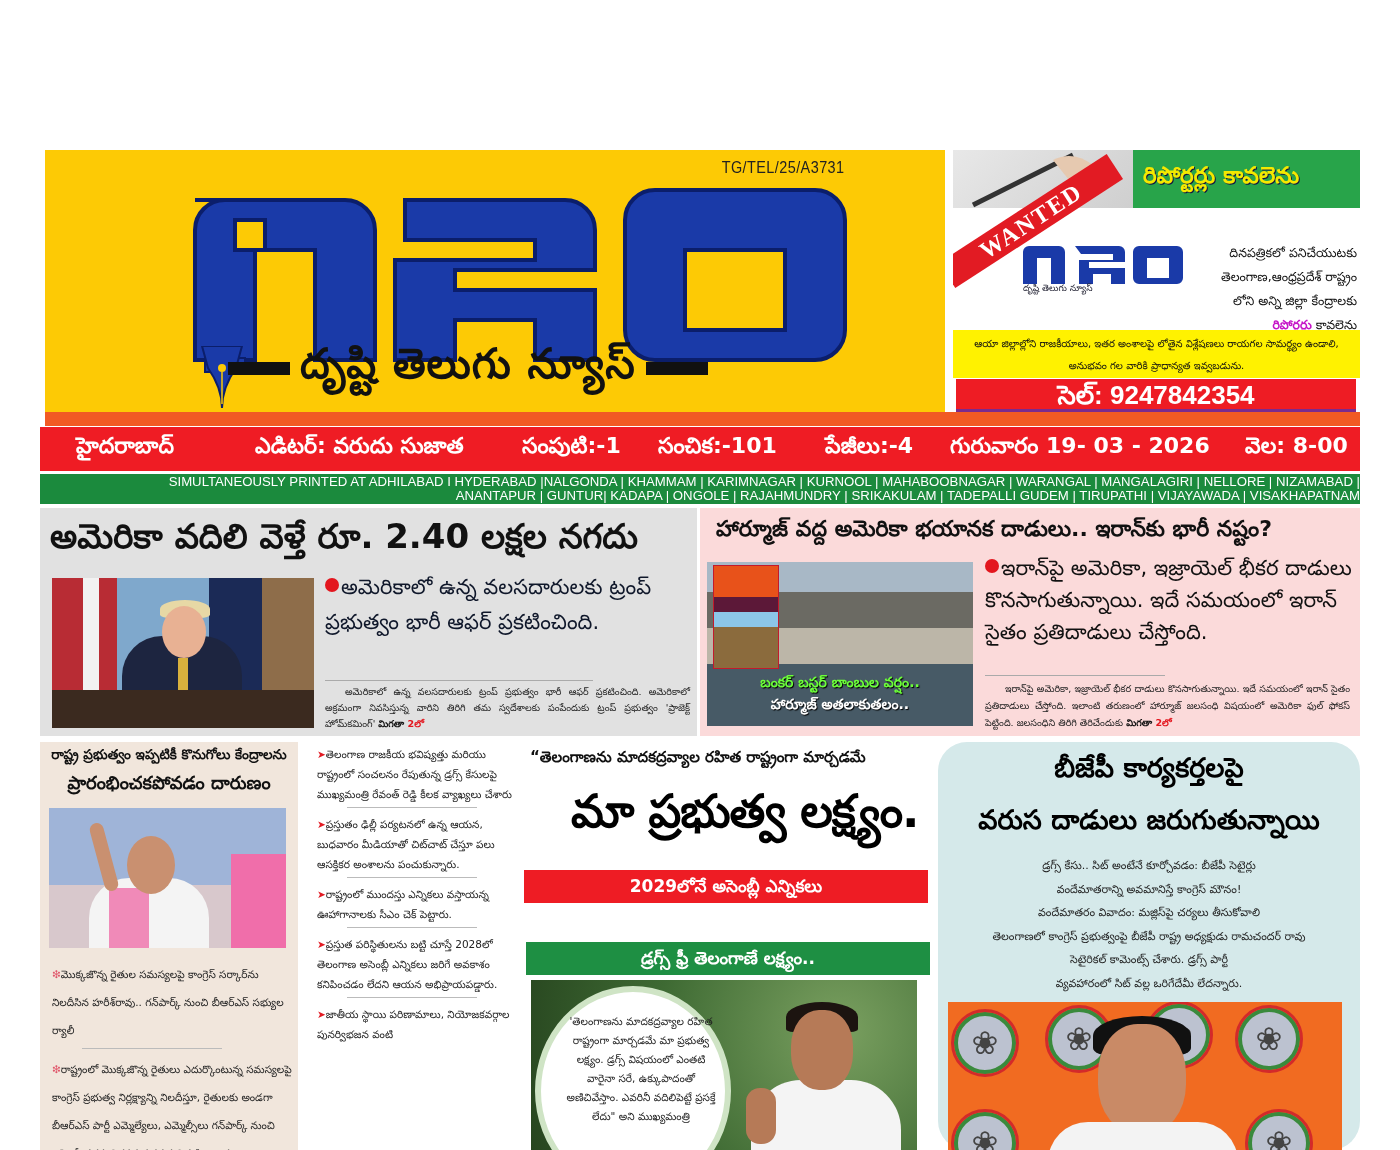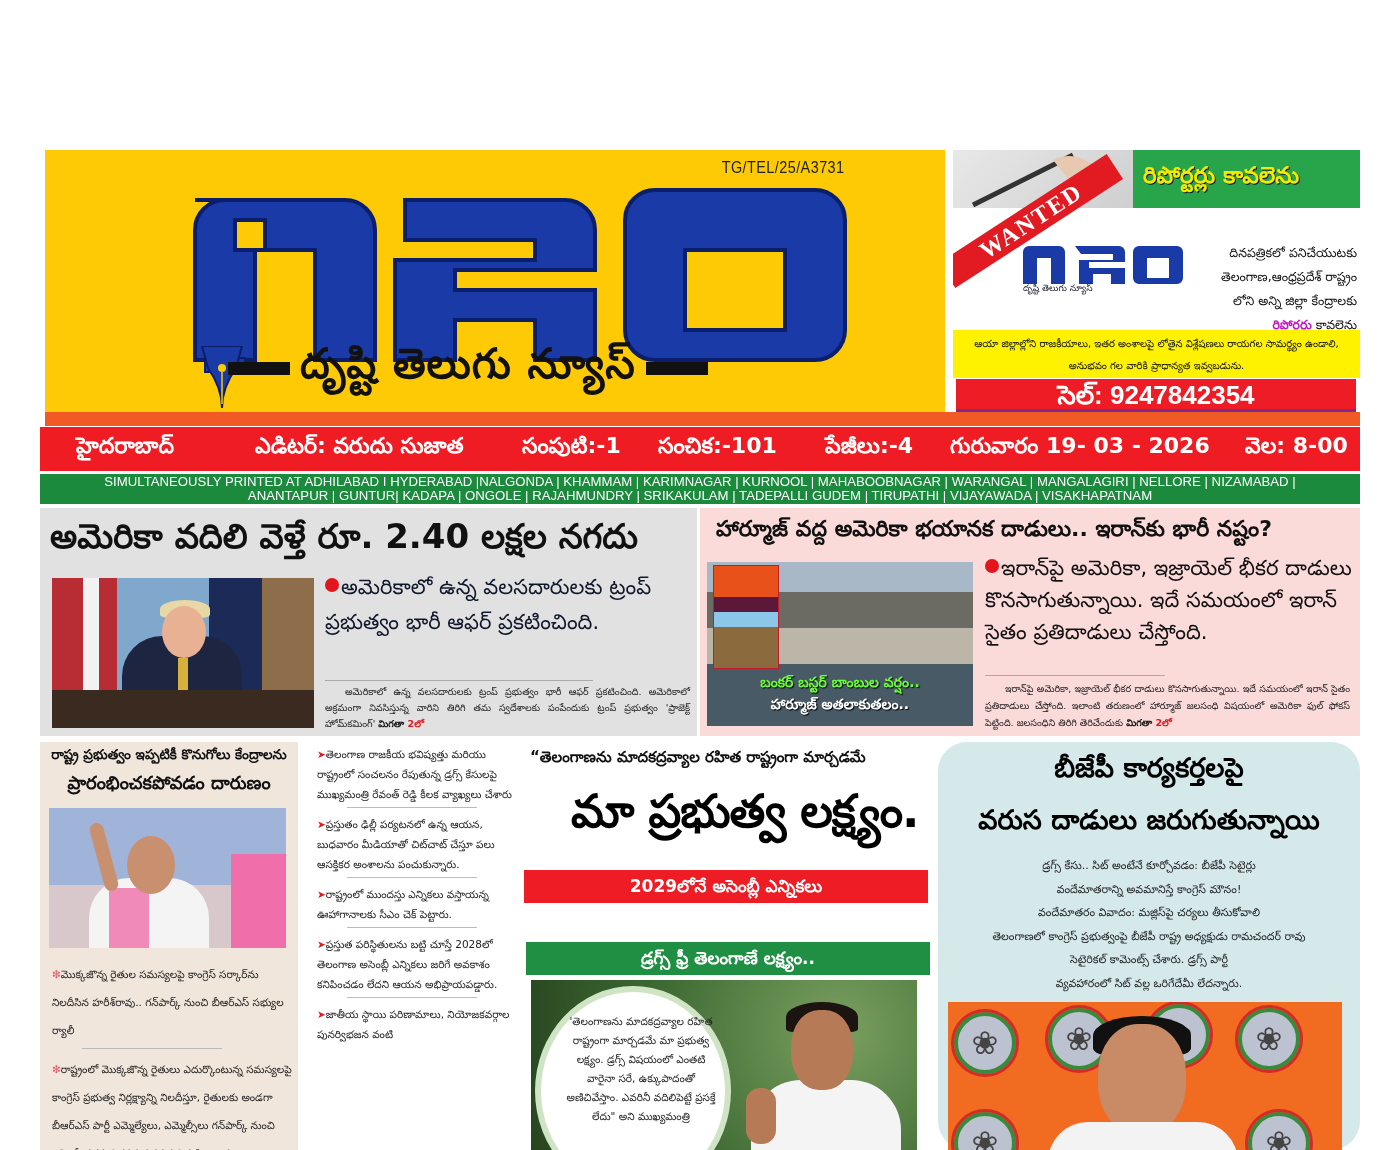--- a/index.html
+++ b/index.html
@@ -29,21 +29,21 @@
   #ad-yellow { position: absolute; left: 0; top: 180px; width: 407px; height: 48px; background: #fff200; font-size: 10px; text-align: center; line-height: 22px; padding-top: 3px; color: #111; }
   #ad-red { position: absolute; left: 3px; top: 229px; width: 400px; height: 33px; background: #ee1c24; color: #fff; font-family: "Liberation Sans", sans-serif; font-weight: bold; font-size: 26px; text-align: center; line-height: 33px; border-bottom: 3px solid #7a2b8e; }
 
   
   #orange-strip { left: 45px; top: 412px; width: 1315px; height: 14px; background: #f15a24; }
   #date-bar { left: 40px; top: 427px; width: 1320px; height: 44px; background: #ef1c24; color: #fff; display: flex; align-items: center; font-size: 22px; font-weight: bold; white-space: nowrap; }
   #date-bar span { position: absolute; top: 6px; }
   #db-date { border-bottom: 2px solid #fff; padding-bottom: 10px; }
 
   
-  #print-bar { left: 40px; top: 474px; width: 1320px; height: 30px; background: #1b8a3d; color: #fff; font-family: "Liberation Sans", sans-serif; font-size: 13.2px; text-align: center; line-height: 14px; padding-top: 1px; }
+  #print-bar { left: 40px; top: 474px; width: 1320px; height: 30px; background: #1b8a3d; color: #fff; font-family: "Liberation Sans", sans-serif; font-size: 13.2px; text-align: right; line-height: 14px; padding-top: 1px; }
 
   
   #story1 { left: 40px; top: 508px; width: 657px; height: 228px; background: #e1e1e1; }
   #story1-head { position: absolute; left: 10px; top: 8px; font-size: 34px; font-weight: bold; white-space: nowrap; color: #111; }
   #story1-photo { position: absolute; left: 12px; top: 70px; width: 262px; height: 150px; background: linear-gradient(90deg,#b82c34 0 12%,#f2f2f2 12% 18%,#b82c34 18% 25%,#7fa8cc 25% 60%,#1b2a56 60% 80%,#8e6d4a 80%); overflow: hidden; }
   #story1-photo .desk { position:absolute; left:0; bottom:0; width:100%; height:38px; background:#3b2a1f; }
   #story1-photo .suit { position:absolute; left:70px; top:58px; width:120px; height:90px; background:#1d2540; border-radius:40px 40px 0 0; }
   #story1-photo .face { position:absolute; left:110px; top:28px; width:44px; height:52px; background:#e8b193; border-radius:50%; }
   #story1-photo .hair { position:absolute; left:108px; top:22px; width:50px; height:18px; background:#e7d8a5; border-radius:50% 50% 20% 20%; }
   #story1-photo .tie { position:absolute; left:126px; top:80px; width:10px; height:40px; background:#d8b13d; }

